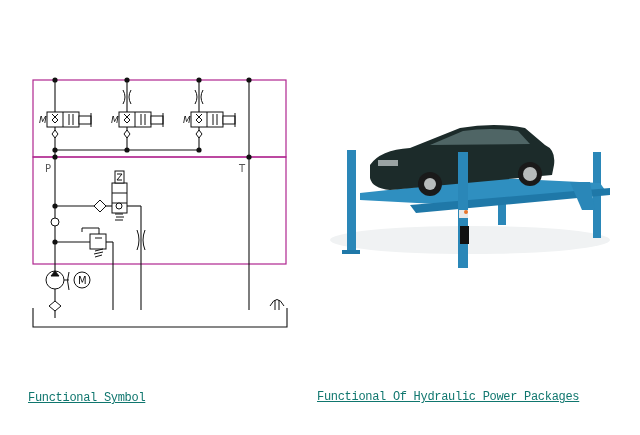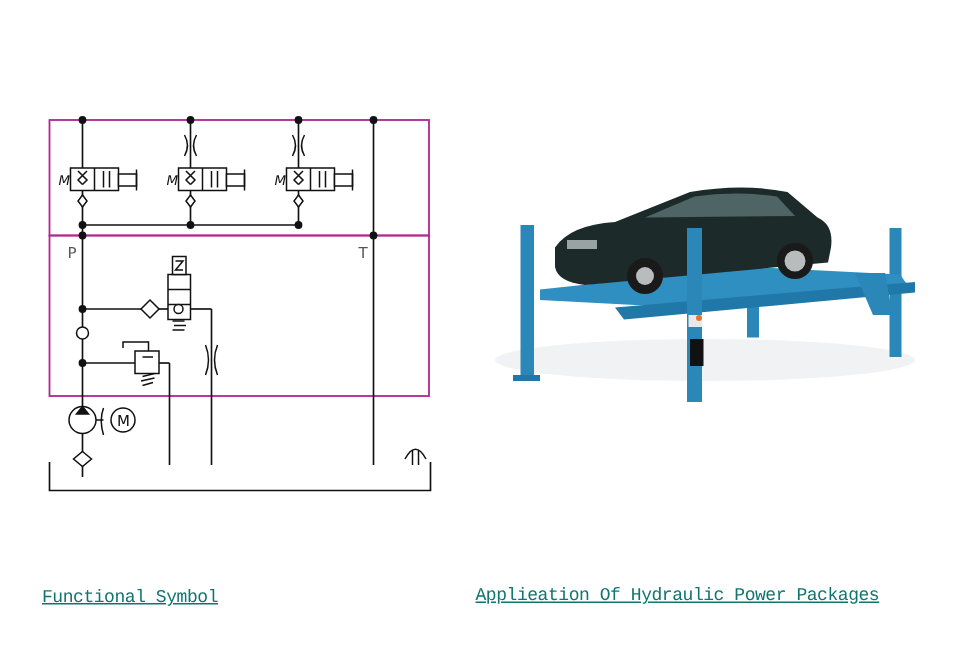--- a/index.html
+++ b/index.html
@@ -174,13 +174,13 @@
 
   <g>
     <rect x="139" y="210" width="9" height="8" fill="#e8e8e8"></rect>
     <circle cx="146" cy="212" r="2" fill="#e8742a"></circle>
     <rect x="140" y="226" width="9" height="18" fill="#111"></rect>
   </g>
 </svg>
 </div>
 
 <div class="caption" id="cap-left">Functional Symbol</div>
-<div class="caption" id="cap-right">Applieation Of Hydraulic Power Packages</div>
+<div class="caption" id="cap-right">Functional Of Hydraulic Power Packages</div>
 
 </body></html>

